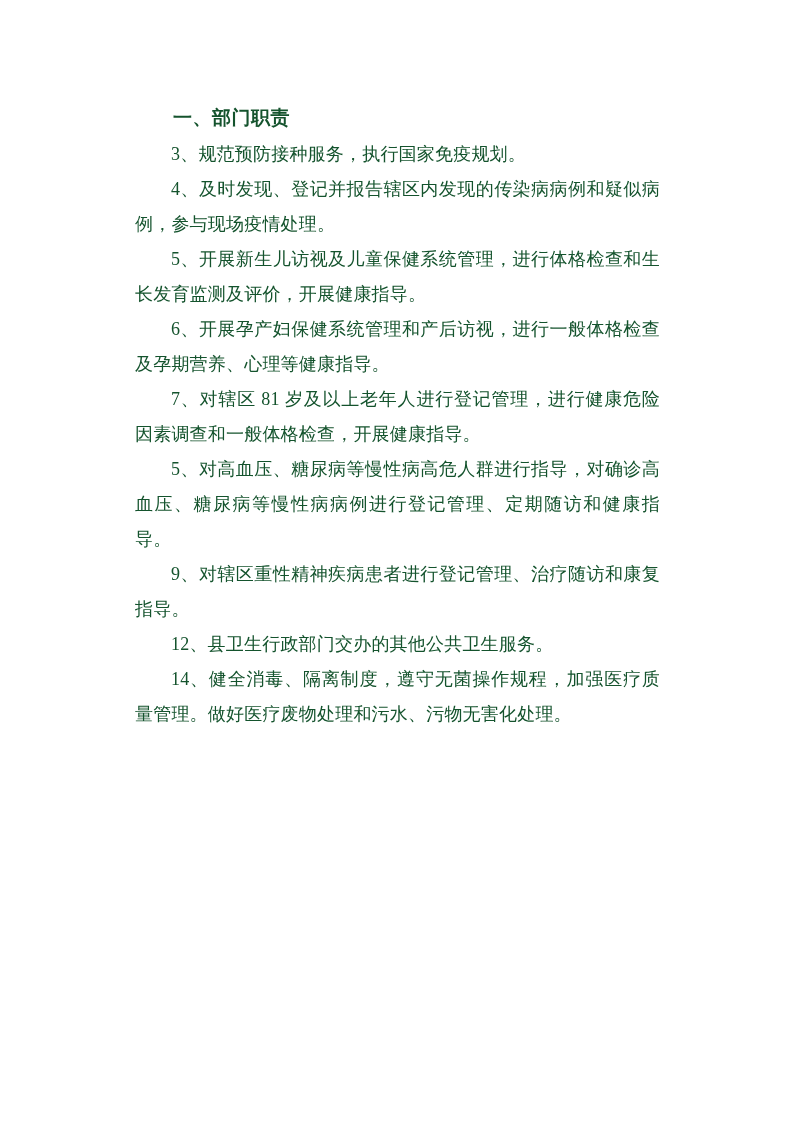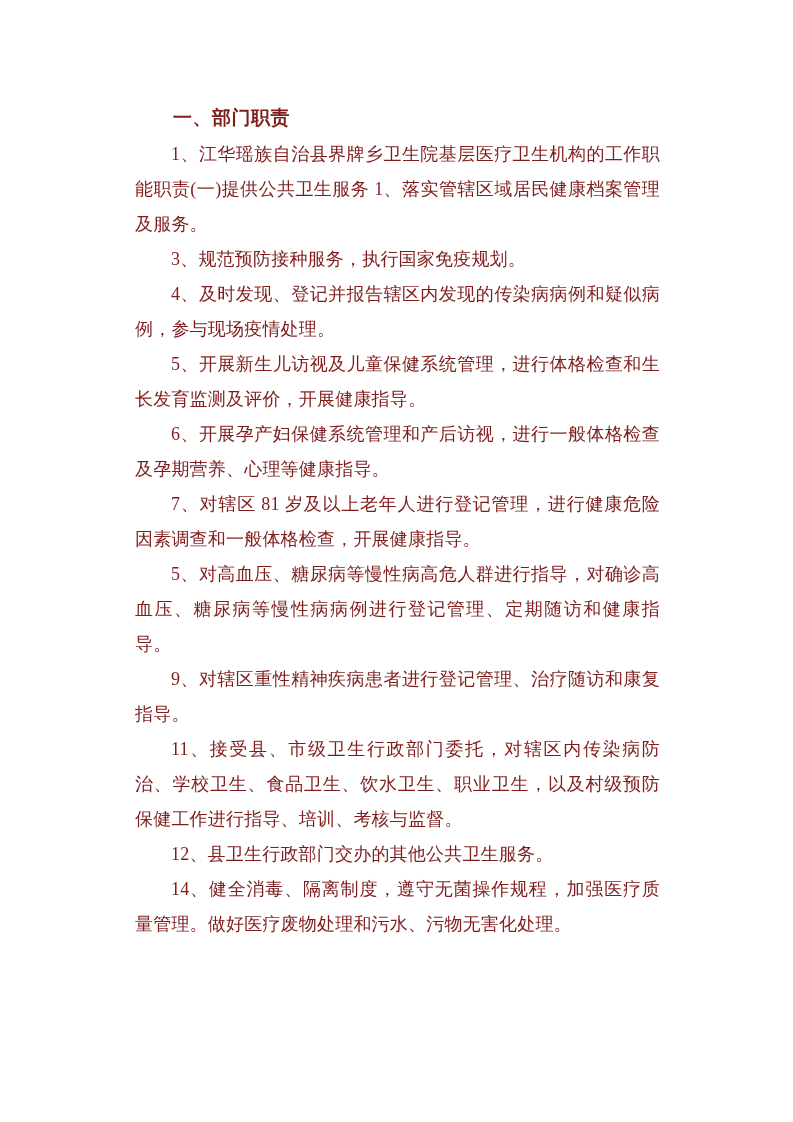--- a/index.html
+++ b/index.html
@@ -9,21 +9,21 @@
   }
   .page {
     position: relative;
     width: 715px;
     height: 1122px;
     margin: 0 auto;
     background: #ffffff;
     box-sizing: border-box;
     padding: 100px 94px 60px 96px;
     font-family: "Liberation Serif", "DejaVu Serif", serif;
-    color: #7f1d1d;
+    color: #14532d;
     overflow: hidden;
   }
   .doc-title {
     font-size: 19px;
     font-weight: bold;
     line-height: 35px;
     margin: 0 0 2px 0;
     text-indent: 2em;
     letter-spacing: 0.5px;
   }
@@ -35,24 +35,22 @@
     text-align: justify;
     letter-spacing: 0.2px;
   }
 </style>
 </head>
 <body>
 
 <div class="page">
   <h1 class="doc-title">一、部门职责</h1>
 
-  <p class="doc-paragraph">1、江华瑶族自治县界牌乡卫生院基层医疗卫生机构的工作职能职责(一)提供公共卫生服务 1、落实管辖区域居民健康档案管理及服务。</p>
   <p class="doc-paragraph">3、规范预防接种服务，执行国家免疫规划。</p>
   <p class="doc-paragraph">4、及时发现、登记并报告辖区内发现的传染病病例和疑似病例，参与现场疫情处理。</p>
   <p class="doc-paragraph">5、开展新生儿访视及儿童保健系统管理，进行体格检查和生长发育监测及评价，开展健康指导。</p>
   <p class="doc-paragraph">6、开展孕产妇保健系统管理和产后访视，进行一般体格检查及孕期营养、心理等健康指导。</p>
   <p class="doc-paragraph">7、对辖区 81 岁及以上老年人进行登记管理，进行健康危险因素调查和一般体格检查，开展健康指导。</p>
   <p class="doc-paragraph">5、对高血压、糖尿病等慢性病高危人群进行指导，对确诊高血压、糖尿病等慢性病病例进行登记管理、定期随访和健康指导。</p>
   <p class="doc-paragraph">9、对辖区重性精神疾病患者进行登记管理、治疗随访和康复指导。</p>
-  <p class="doc-paragraph">11、接受县、市级卫生行政部门委托，对辖区内传染病防治、学校卫生、食品卫生、饮水卫生、职业卫生，以及村级预防保健工作进行指导、培训、考核与监督。</p>
   <p class="doc-paragraph">12、县卫生行政部门交办的其他公共卫生服务。</p>
   <p class="doc-paragraph">14、健全消毒、隔离制度，遵守无菌操作规程，加强医疗质量管理。做好医疗废物处理和污水、污物无害化处理。</p>
 </div>
 
 </body></html>

